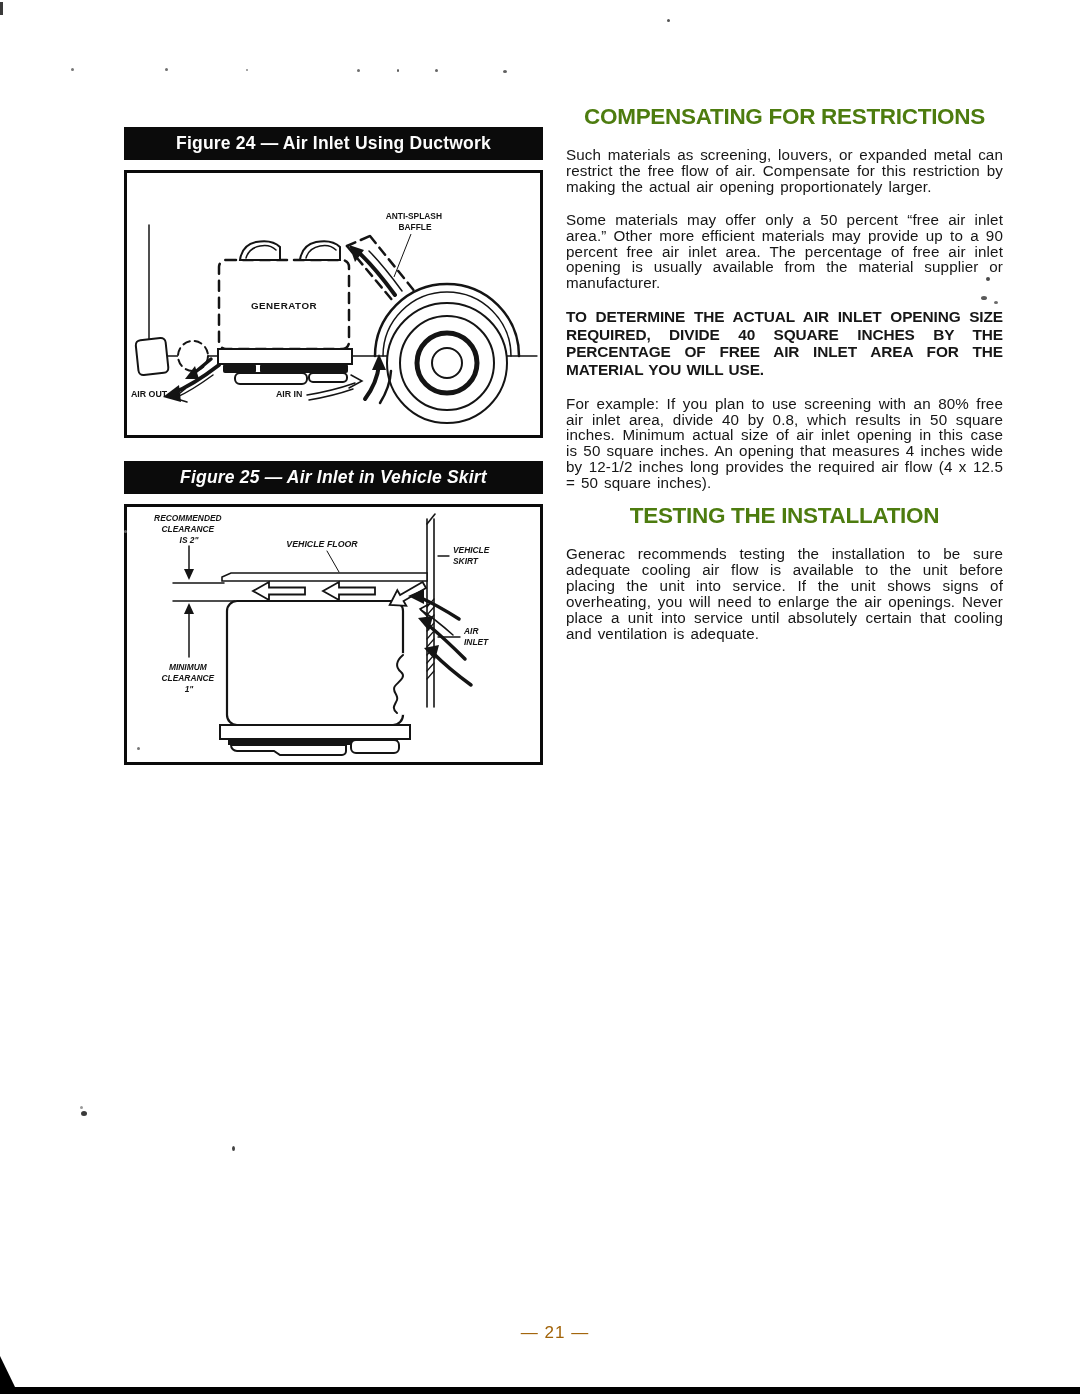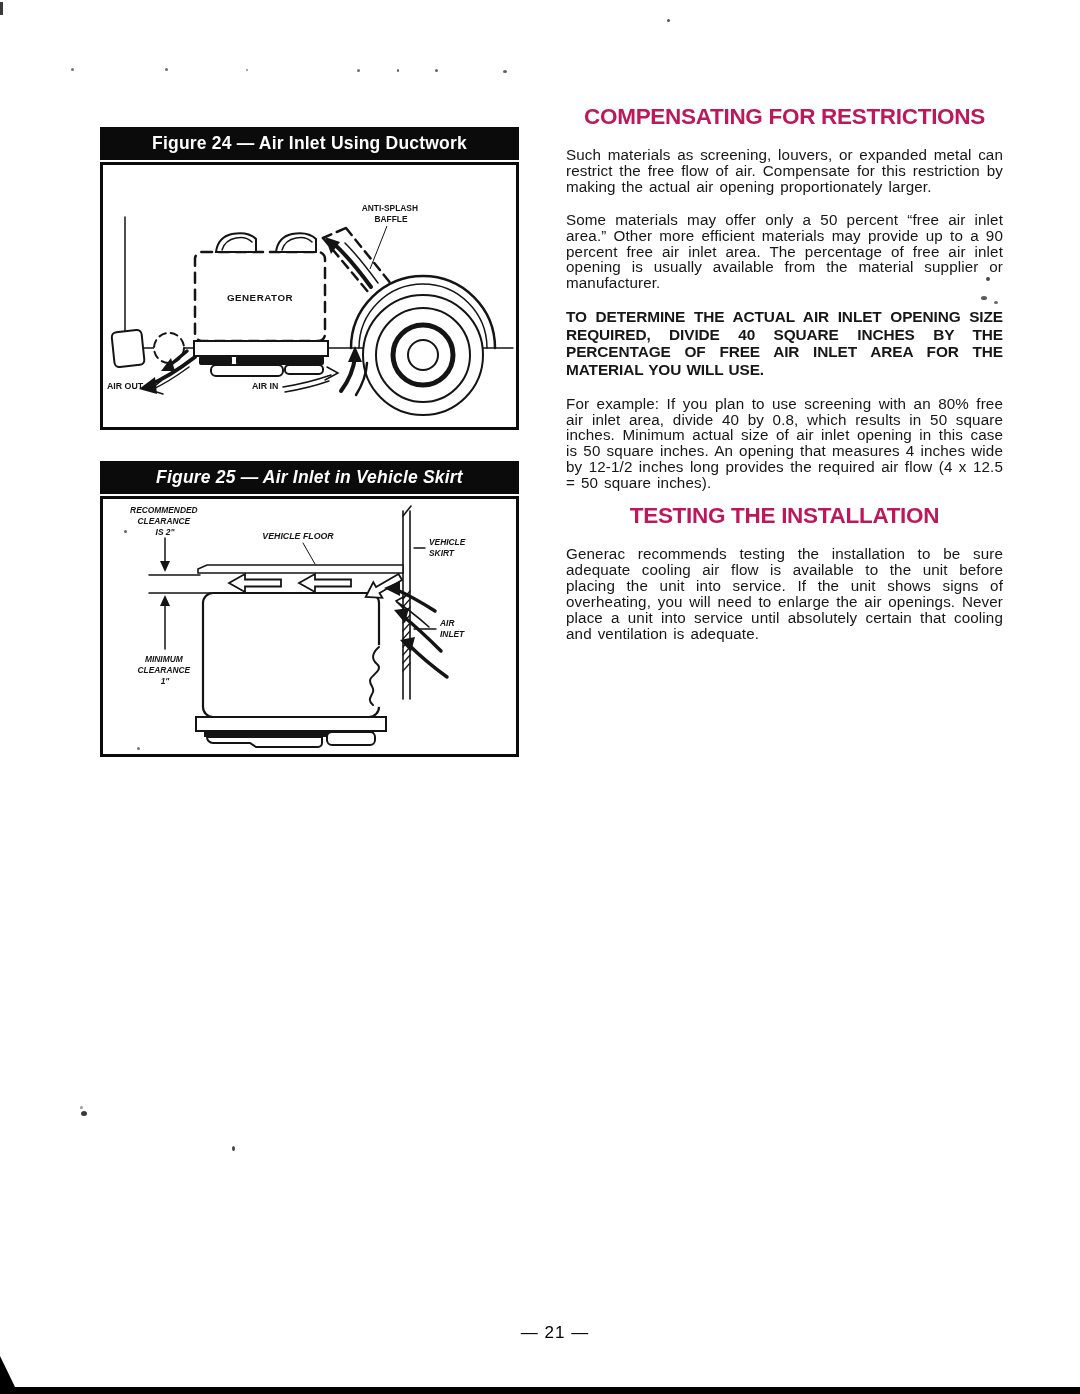--- a/index.html
+++ b/index.html
@@ -1,42 +1,42 @@
 <!DOCTYPE html>
 <html><head>
 <meta charset="utf-8">
 <style>
   html,body{margin:0;padding:0;background:#e8e8e8;}
   .page{
     position:relative;width:1080px;height:1394px;background:#ffffff;
     font-family:"Liberation Sans",sans-serif;color:#161616;overflow:hidden;
   }
   
-  .figure{position:absolute;left:100px;width:419px;border-radius:22px;}
+  .figure{position:absolute;left:124px;width:419px;border-radius:22px;}
   .figure-title{
     background:#0b0b0b;color:#fdfdfd;height:33px;line-height:33px;
     text-align:center;font-size:17.5px;font-weight:bold;letter-spacing:.2px;
   }
-  .figure-box{border:3px solid #0b0b0b;background:#fff;margin-top:2px;line-height:0;}
+  .figure-box{border:3px solid #0b0b0b;background:#fff;margin-top:10px;line-height:0;}
   
   .rightcol{position:absolute;left:566px;top:104px;width:437px;}
   .rightcol h1{
     font-size:22.5px;font-weight:bold;text-align:center;margin:0 0 8px 0;
-    letter-spacing:-.3px;color:#be185d;white-space:nowrap;
+    letter-spacing:-.3px;color:#4d7c0f;white-space:nowrap;
   }
   .rightcol h1.testing{margin-top:12px;}
   .rightcol p{
     font-size:15.2px;line-height:15.9px;text-align:justify;margin:17px 0 11px 0;
     word-spacing:1.6px;letter-spacing:.12px;
   }
   .rightcol p.boldcaps{font-weight:bold;line-height:17.6px;font-size:15.4px;letter-spacing:-.1px;word-spacing:1px;}
   .rightcol p.caps{line-height:17.2px;}
   
   .pagenum{position:absolute;left:515px;top:1323px;width:80px;text-align:center;
-    font-size:17px;letter-spacing:1px;color:#000000;}
+    font-size:17px;letter-spacing:1px;color:#a16207;}
   .bottombar{position:absolute;left:0;top:1387px;width:1080px;height:7px;background:#000;}
   .corner-tri{position:absolute;left:0;top:1356px;width:15px;height:31px;background:#000;
     clip-path:polygon(0 0,0 100%,100% 100%);}
   .topleft-tick{position:absolute;left:0;top:2px;width:3px;height:13px;background:#3a3a3a;}
   .dot{position:absolute;border-radius:50%;}
   svg text{font-family:"Liberation Sans",sans-serif;font-weight:bold;fill:#141414;}
 </style>
 </head>
 <body>
 

